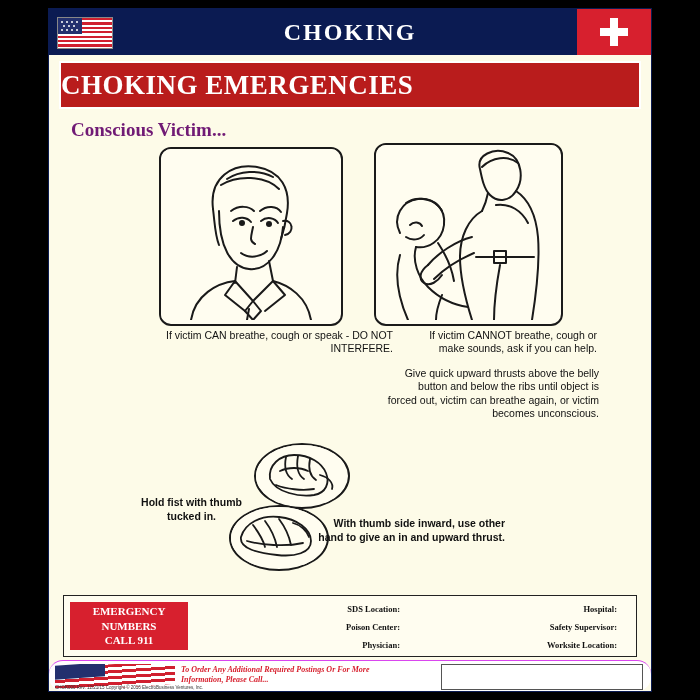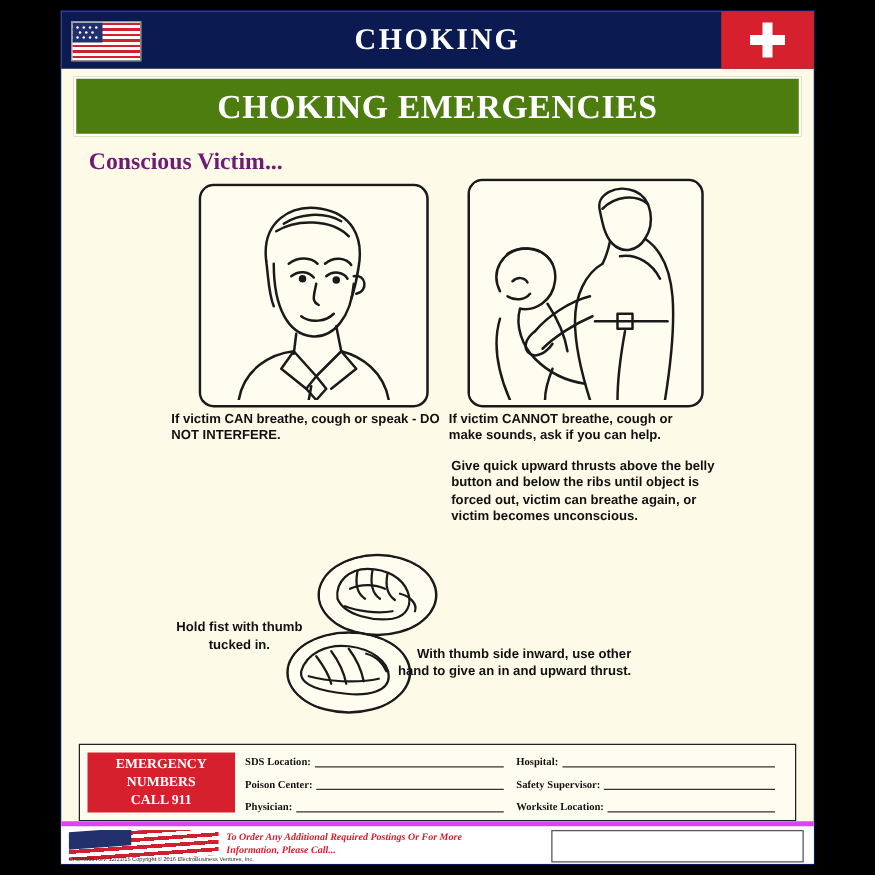--- a/index.html
+++ b/index.html
@@ -38,22 +38,22 @@
   .cross-box .cross{position:relative;width:28px;height:28px;}
   .cross-box .cross:before,.cross-box .cross:after{
     content:"";position:absolute;background:#fff;
   }
   .cross-box .cross:before{left:10px;top:0;width:8px;height:28px;}
   .cross-box .cross:after{top:10px;left:0;height:8px;width:28px;}
 
   
   .banner-wrap{padding:6px 10px 0 10px;}
   .banner{
-    background:#4d7c0f;height:44px;border:2px solid #ffffff;
-    display:flex;align-items:center;justify-content:center;
+    background:#b91c1c;height:44px;border:2px solid #ffffff;
+    display:flex;align-items:center;
   }
   .banner span{
     color:#ffffff;font-weight:bold;font-size:27px;letter-spacing:.5px;
     font-family:"Liberation Serif", serif;
   }
 
   
   .section-head{
     color:#701a75;font-weight:bold;font-size:19px;margin:10px 0 0 22px;
     font-family:"Liberation Serif", serif;
@@ -62,25 +62,26 @@
   
   .row-top{position:relative;height:210px;margin-top:6px;}
   .panel{
     position:absolute;border:2px solid #1a1a1a;border-radius:12px;background:#fffdf0;
     overflow:hidden;
   }
   .panel.left{left:110px;top:0;width:180px;height:175px;}
   .panel.right{left:325px;top:-4px;width:185px;height:179px;}
 
   .cap{
-    position:absolute;text-align:left;font-size:10.5px;font-weight:bold;color:#111;
+    position:absolute;text-align:right;font-size:10.5px;font-weight:normal;color:#111;
     line-height:1.28;
+    margin-left:26px;
   }
   .cap.left{left:88px;top:182px;width:230px;}
-  .cap.right{left:310px;top:182px;width:196px;}
+  .cap.right{left:326px;top:182px;width:196px;}
   .cap.right2{left:312px;top:220px;width:212px;}
 
   
   .row-fist{position:relative;height:128px;margin-top:86px;}
   .circ{
     position:absolute;border:2px solid #1a1a1a;border-radius:50%;background:#fffdf0;overflow:hidden;
   }
   .circ.a{left:205px;top:0;width:92px;height:62px;}
   .circ.b{left:180px;top:62px;width:96px;height:62px;}
   .fist-cap{
@@ -93,28 +94,28 @@
   .info-box{
     position:absolute;left:14px;right:14px;bottom:34px;height:60px;
     border:1px solid #222;background:#fffdf0;font-family:Liberation Serif, serif;
   }
   .en{
     position:absolute;left:6px;top:6px;width:118px;height:48px;background:#d7202e;
     color:#fff;font-weight:bold;font-size:11px;line-height:1.35;
     display:flex;flex-direction:column;align-items:center;justify-content:center;text-align:center;
   }
   .fields{position:absolute;left:132px;right:6px;top:8px;bottom:6px;display:flex;}
-  .fcol{flex:1;display:flex;flex-direction:column;justify-content:space-between;padding-right:10px;}
+  .fcol{flex:1;display:flex;flex-direction:column;justify-content:space-between;padding-right:10px;align-items:flex-end;}
   .frow{display:flex;align-items:flex-end;font-size:8.5px;font-weight:bold;color:#111;}
   .frow .lbl{white-space:nowrap;margin-right:3px;}
   .frow .line{flex:1;border-bottom:1px solid #333;height:9px;}
 
   
   .footer{
-    position:absolute;left:0;right:0;bottom:0;height:30px;background:#ffffff;border-top:4px solid #d946ef;
+    position:absolute;left:0;right:0;bottom:0;height:30px;background:#ffffff;border-top:1px solid #d946ef;border-radius:14px;
   }
   .footer .fflag{
     position:absolute;left:6px;top:3px;width:120px;height:24px;overflow:hidden;
   }
   .footer .fflag .fstripes{position:absolute;inset:0;
     background:repeating-linear-gradient(to bottom,#d0202f 0 3px,#ffffff 3px 6px);
     transform:skewY(-4deg);}
   .footer .fflag .fcanton{position:absolute;left:0;top:0;width:50px;height:14px;background:#23306e;transform:skewY(-4deg);}
   .footer .order{
     position:absolute;left:132px;top:4px;width:210px;color:#d7202e;font-weight:bold;

